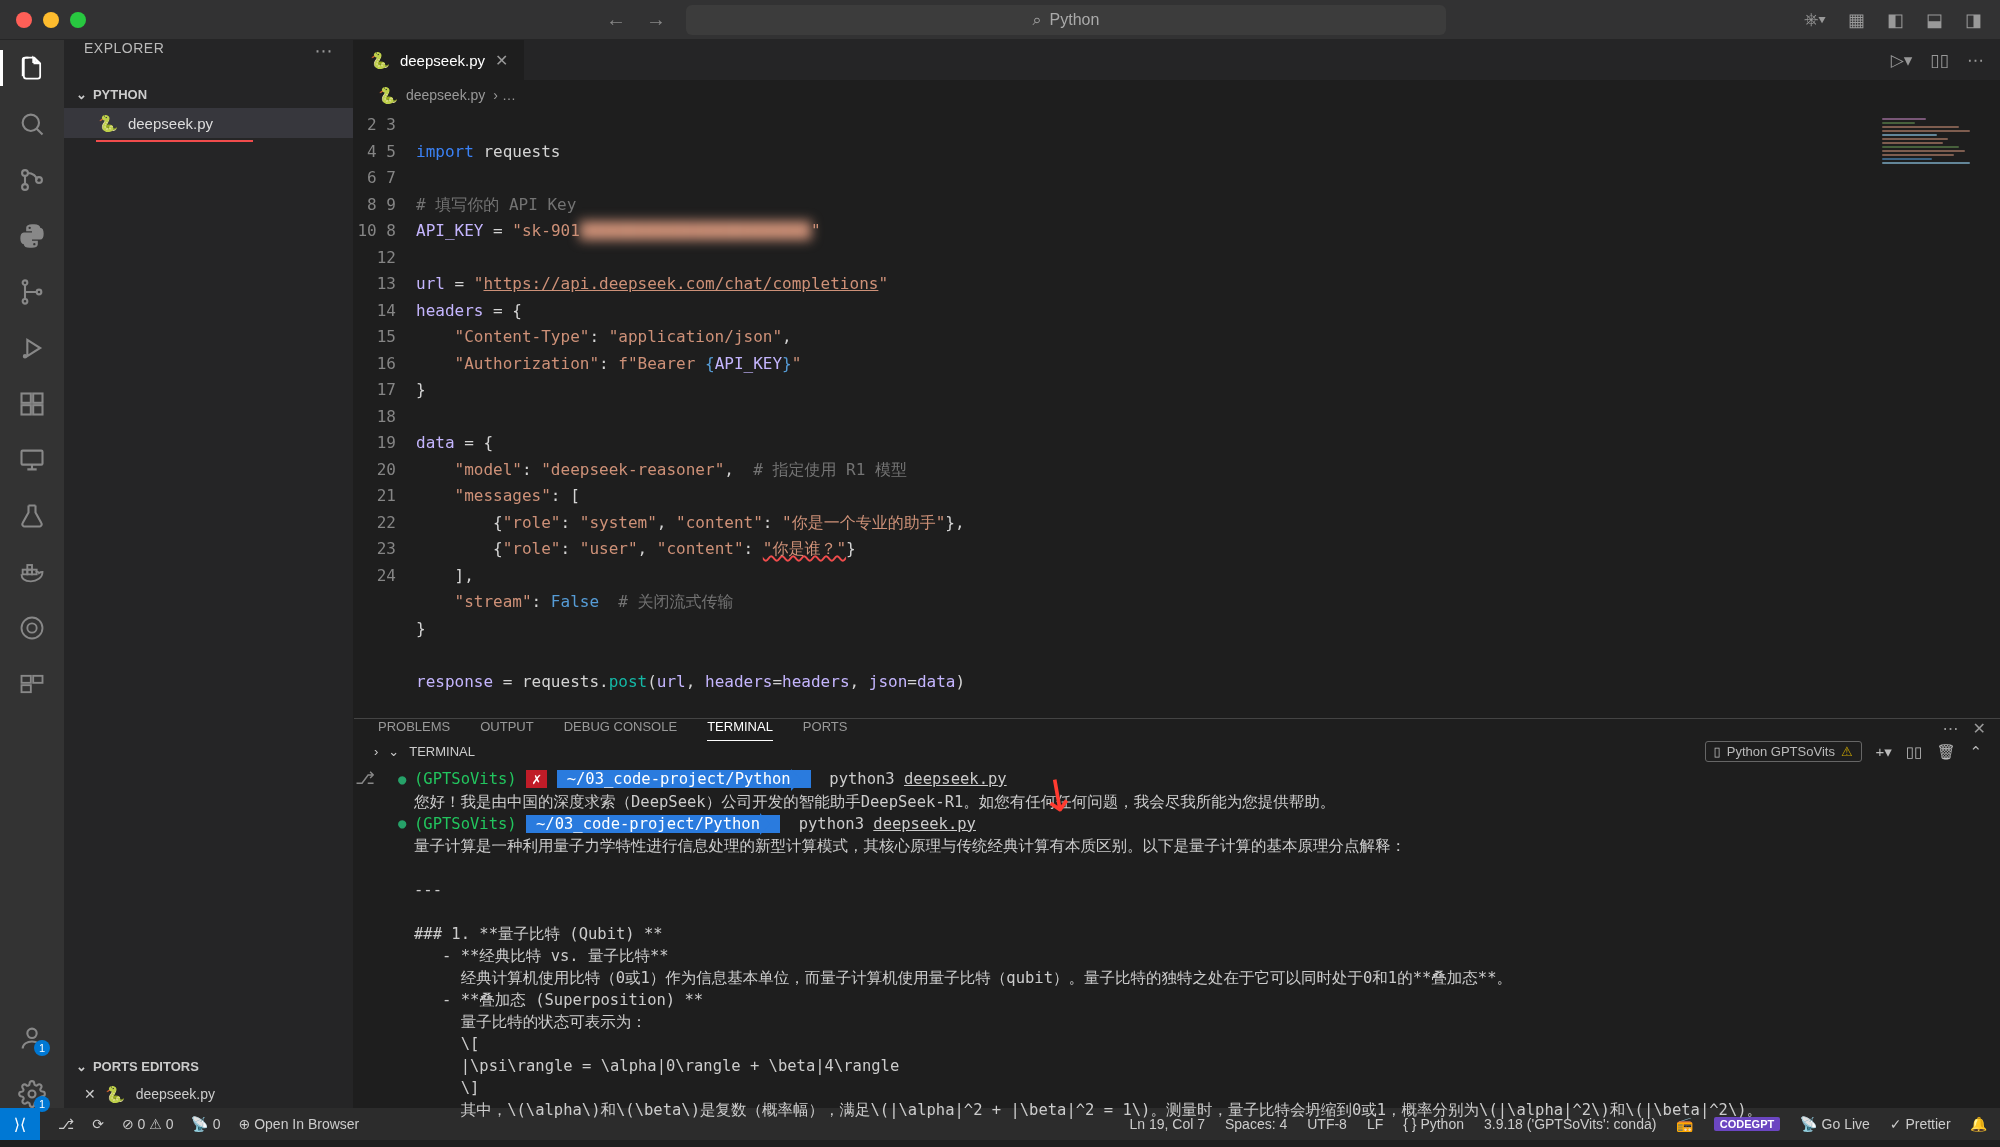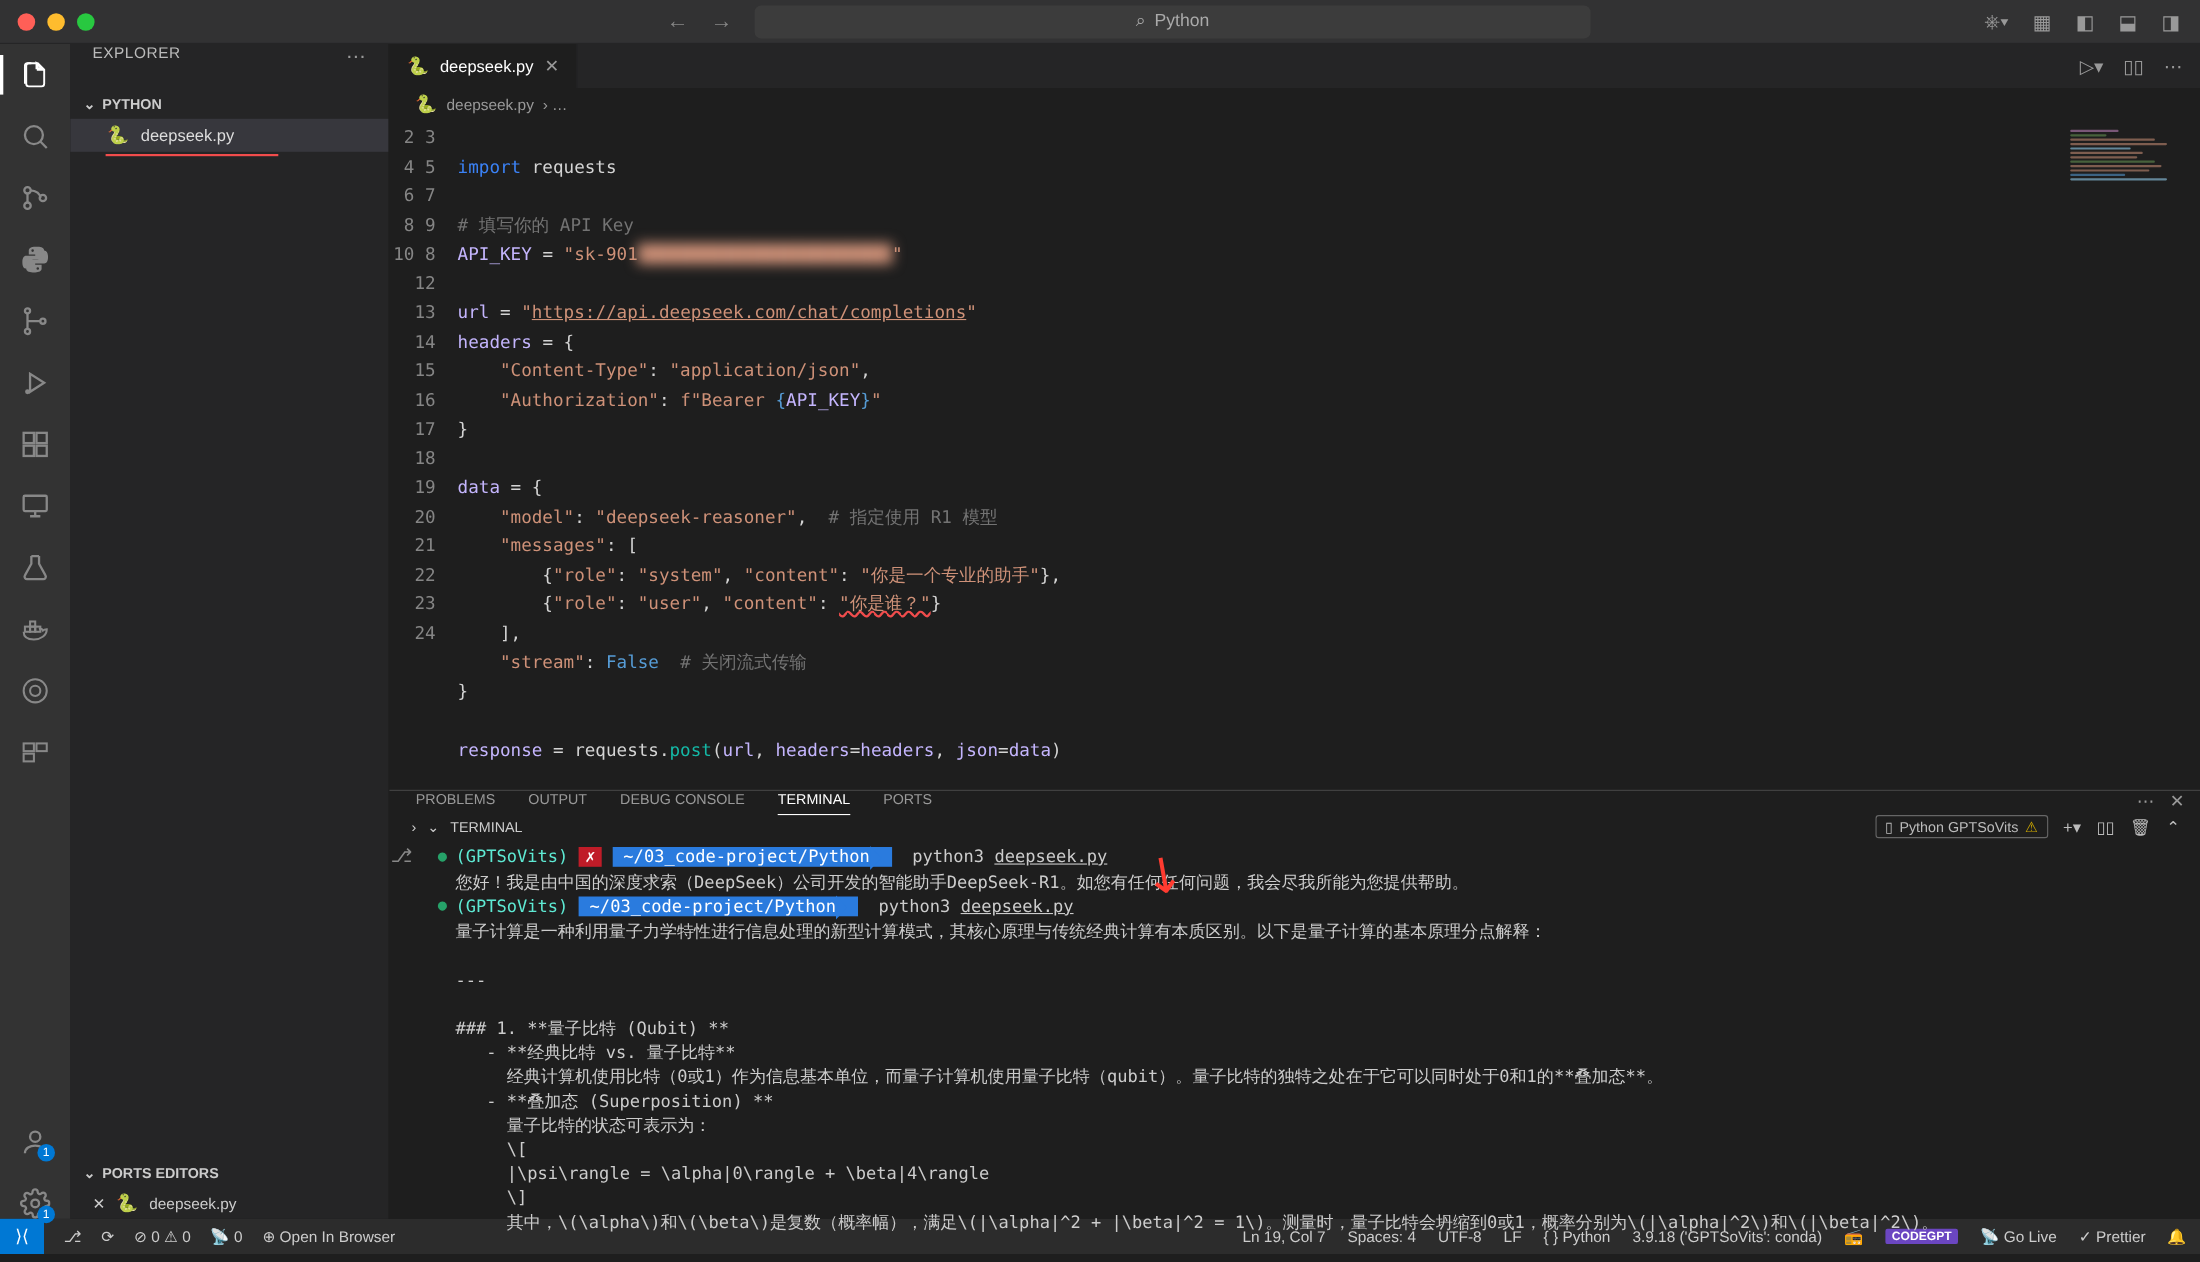--- a/index.html
+++ b/index.html
@@ -96,21 +96,21 @@
 .panel-subhdr { height:28px; display:flex; align-items:center; padding-left:20px; font-size:13px; color:#ccc; gap:10px; }
 .panel-subhdr-right { margin-left:auto; padding-right:18px; display:flex; gap:14px; align-items:center; font-size:15px; color:#bbb; }
 .python-env { border:1px solid #666; padding:2px 8px; border-radius:3px; font-size:13px; display:flex; align-items:center; gap:6px;}
 .warn-tri { color:#cca700; }
 .terminal-body {
   flex:1; padding:6px 18px 6px 38px;
   font-family:Menlo,Monaco,monospace; font-size:15.5px; line-height:22px;
   color:#ccc; overflow:hidden; white-space:pre-wrap; position:relative;
 }
 .term-bullet { position:absolute; left:22px; color:#26a269; font-size:14px; }
-.prompt-env { color:#5eead4; }
+.prompt-env { color:#22c55e; }
 .prompt-x { background:#c01c28; color:#fff; padding:0 6px; }
 .prompt-path { background:#2a7bde; color:#fff; padding:0 10px; }
 .prompt-path::after{ content:''; display:inline-block; width:0;height:0;border-top:11px solid transparent;border-bottom:11px solid transparent;border-left:10px solid #2a7bde; vertical-align:middle; margin-left:0px;}
 .term-cmd { color:#ccc; }
 .term-file-u { text-decoration:underline; }
 .arrow-annot { position:absolute; left:1040px; top:768px; color:#ff3b30; font-size:44px; transform:rotate(35deg); z-index:5; }
 .statusbar {
   height:32px; background:#2c2c2c;
   display:flex; align-items:center; font-size:14px; color:#ccc;
   padding:0 12px; gap:18px;

